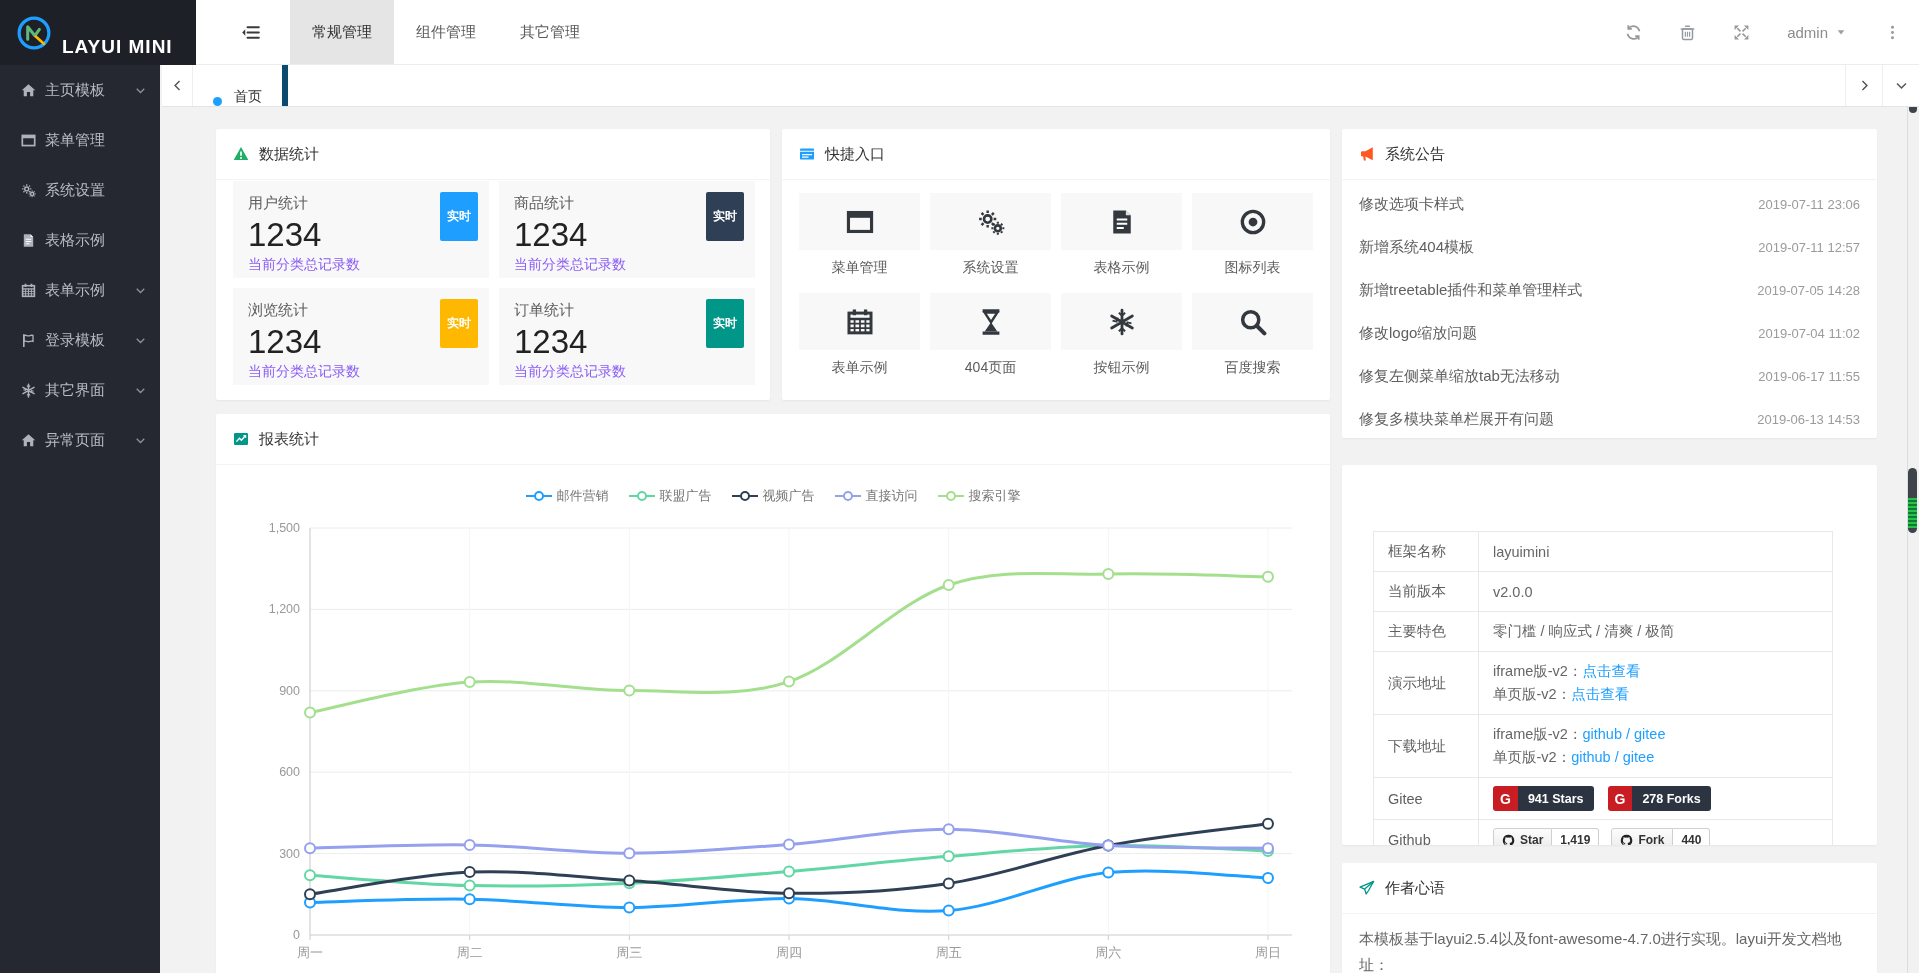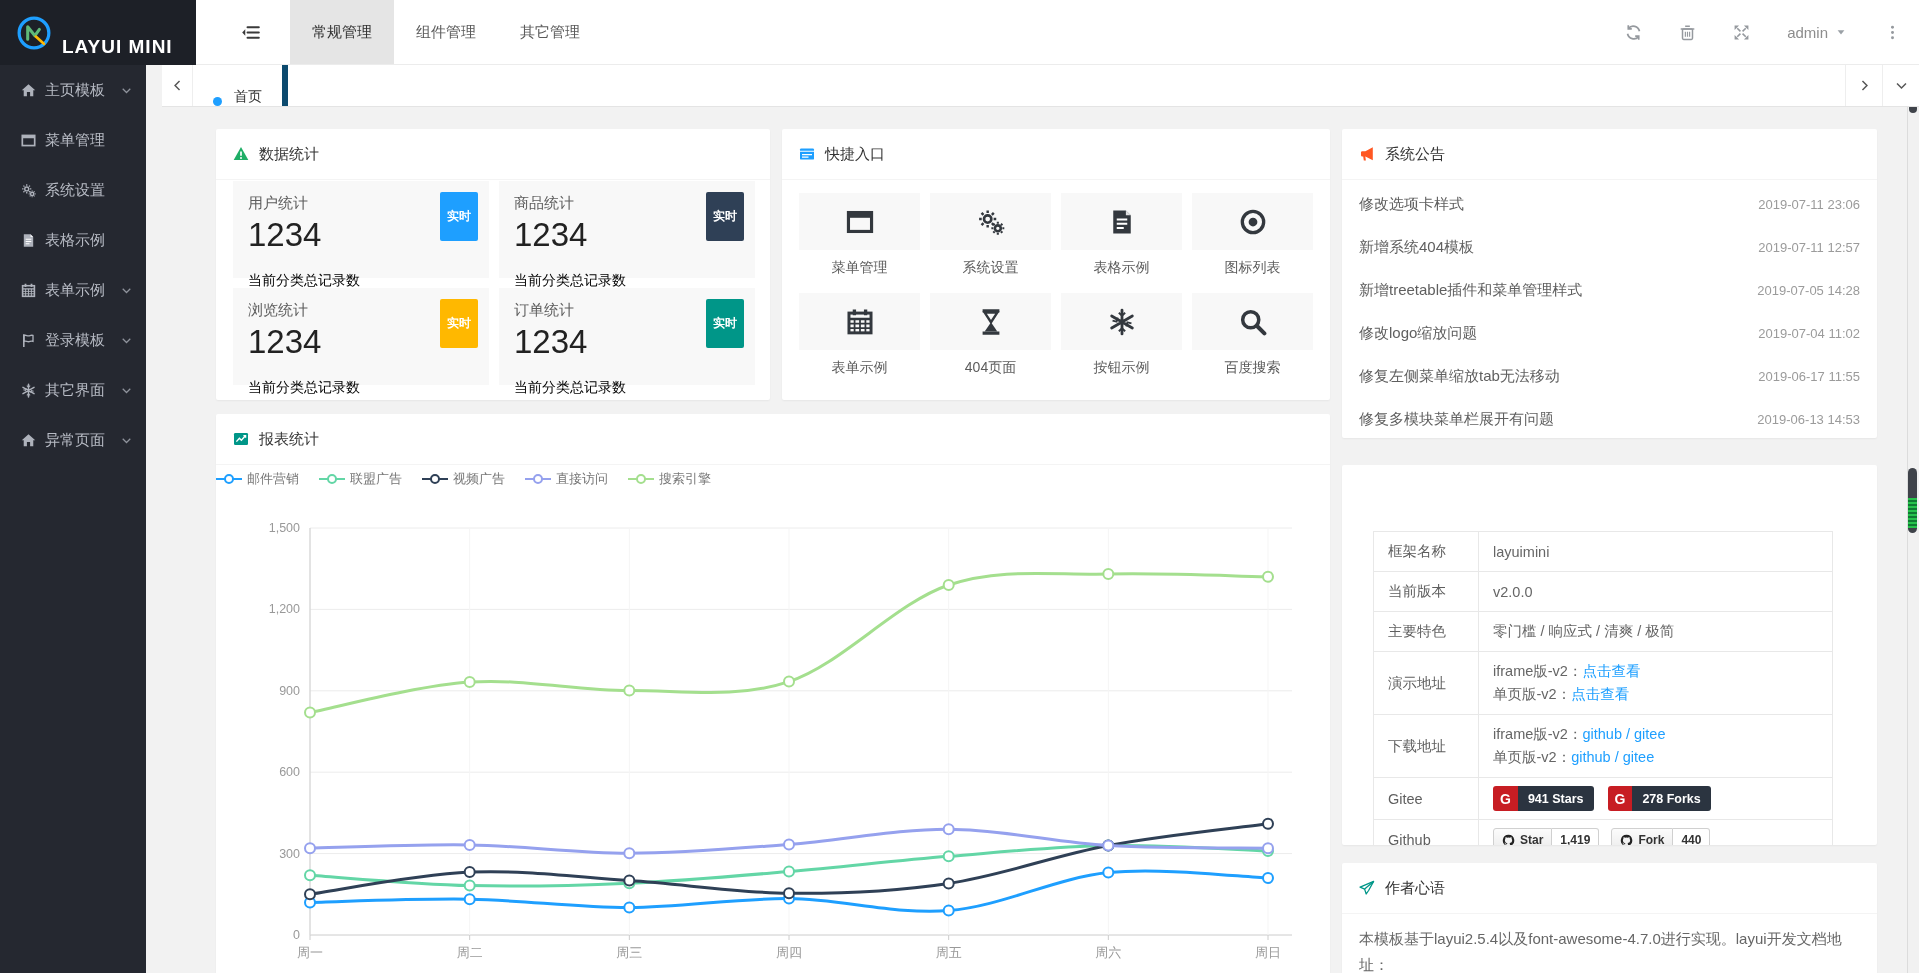--- a/index.html
+++ b/index.html
@@ -27,56 +27,56 @@
   
   .tabbar{position:absolute;left:162px;top:65px;right:0;height:42px;background:#fff;border-bottom:1px solid #e4e4e4;box-sizing:border-box;display:flex;align-items:stretch;z-index:4;}
   .tb-left{width:30px;border-right:1px solid #eee;display:flex;align-items:center;justify-content:center;color:#555;cursor:pointer;}
   .tb-left .icon,.tb-btn .icon{width:13px;height:13px;}
   .tb-tab{display:flex;align-items:flex-end;gap:12px;padding:0 20px;font-size:14px;color:#333;border-right:6px solid #0c4a6e;cursor:pointer;}
   .tb-tab .dot{width:9px;height:9px;border-radius:50%;}
   .tb-spacer{flex:1;}
   .tb-btn{width:36px;border-left:1px solid #eee;display:flex;align-items:center;justify-content:center;color:#555;cursor:pointer;}
 
   
-  .sidebar{position:absolute;left:0;top:65px;width:146px;bottom:0;background:#252830;z-index:3;}
+  .sidebar{position:absolute;left:0;top:65px;width:160px;bottom:0;background:#252830;z-index:3;}
   .side-item{height:50px;display:flex;align-items:center;padding:0 14px 0 21px;box-sizing:border-box;color:#b8bcc5;font-size:15px;cursor:pointer;}
   .side-item .icon{width:15px;height:15px;color:#aeb2bb;flex:none;}
   .side-item .lbl{flex:1;margin-left:9px;white-space:nowrap;}
   .side-item .chev{width:11px;height:11px;color:#8f939c;}
 
   
   .content-bg{position:absolute;left:162px;top:107px;right:0;bottom:0;background:#f2f2f2;}
   .card{position:absolute;background:#fff;border-radius:2px;box-shadow:0 1px 2px rgba(0,0,0,.05);overflow:hidden;}
   .card-head{height:51px;display:flex;align-items:center;padding:0 17px;border-bottom:1px solid #f4f4f4;box-sizing:border-box;gap:10px;}
   .chead-icon{width:16px;height:16px;}
   .chead-title{font-size:15px;color:#333;}
 
   #card-stats{left:216px;top:129px;width:554px;height:271px;}
   .stat-grid{position:absolute;left:17px;right:15px;top:52px;display:grid;grid-template-columns:1fr 1fr;gap:10px;}
   .stat-box{background:#f8f8f8;height:97px;position:relative;padding:13px 15px;box-sizing:border-box;}
   .stat-label{font-size:15px;color:#5d5d5d;}
   .stat-badge{position:absolute;right:11px;top:11px;color:#fff;font-size:12px;font-weight:bold;padding:16px 7px;border-radius:2px;}
   .stat-value{font-size:33px;color:#222;margin-top:3px;}
-  .stat-desc{font-size:14px;color:#000000;margin-top:18px;}
+  .stat-desc{font-size:14px;color:#8b5cf6;margin-top:2px;}
 
   #card-quick{left:782px;top:129px;width:548px;height:271px;}
   .quick-grid{position:absolute;left:17px;right:17px;top:64px;display:grid;grid-template-columns:repeat(4,1fr);column-gap:10px;row-gap:12px;}
   .quick-item{cursor:pointer;}
   .quick-iconbox{background:#f8f8f8;height:57px;display:flex;align-items:center;justify-content:center;color:#33383e;}
   .quick-iconbox .icon{width:28px;height:28px;}
   .quick-label{text-align:center;font-size:14px;color:#5c5c5c;padding-top:9px;height:22px;}
 
   #card-notice{left:1342px;top:129px;width:535px;height:309px;}
   .notice-list{position:absolute;left:0;right:0;top:54px;}
   .notice-row{height:43px;display:flex;align-items:center;padding:0 17px;}
   .notice-text{flex:1;font-size:15px;color:#5f5f5f;white-space:nowrap;overflow:hidden;}
   .notice-date{font-size:13px;color:#9b9b9b;}
 
   #card-chart{left:216px;top:414px;width:1114px;height:600px;}
-  .legend{position:absolute;left:0;right:0;top:56px;display:flex;gap:20px;}
+  .legend{position:absolute;left:0;right:0;top:73px;display:flex;justify-content:center;gap:20px;}
   .legend-item{display:flex;align-items:center;gap:5px;font-size:13px;color:#777;cursor:pointer;}
   #report-chart{position:absolute;left:0;top:0;}
 
   #card-version{left:1342px;top:465px;width:535px;height:380px;}
   .vtable{position:absolute;left:31px;top:66px;width:460px;border-collapse:collapse;}
   .vtable td{border:1px solid #e8e8e8;font-size:14.5px;vertical-align:middle;}
   .vtable td.k{width:90px;color:#5f5f5f;padding:10px 0 10px 14px;}
   .vtable td.v{color:#666;padding:8px 0 8px 14px;}
   .vline{line-height:23px;white-space:nowrap;}
   .vtable a{color:#1E9FFF;text-decoration:none;cursor:pointer;}

